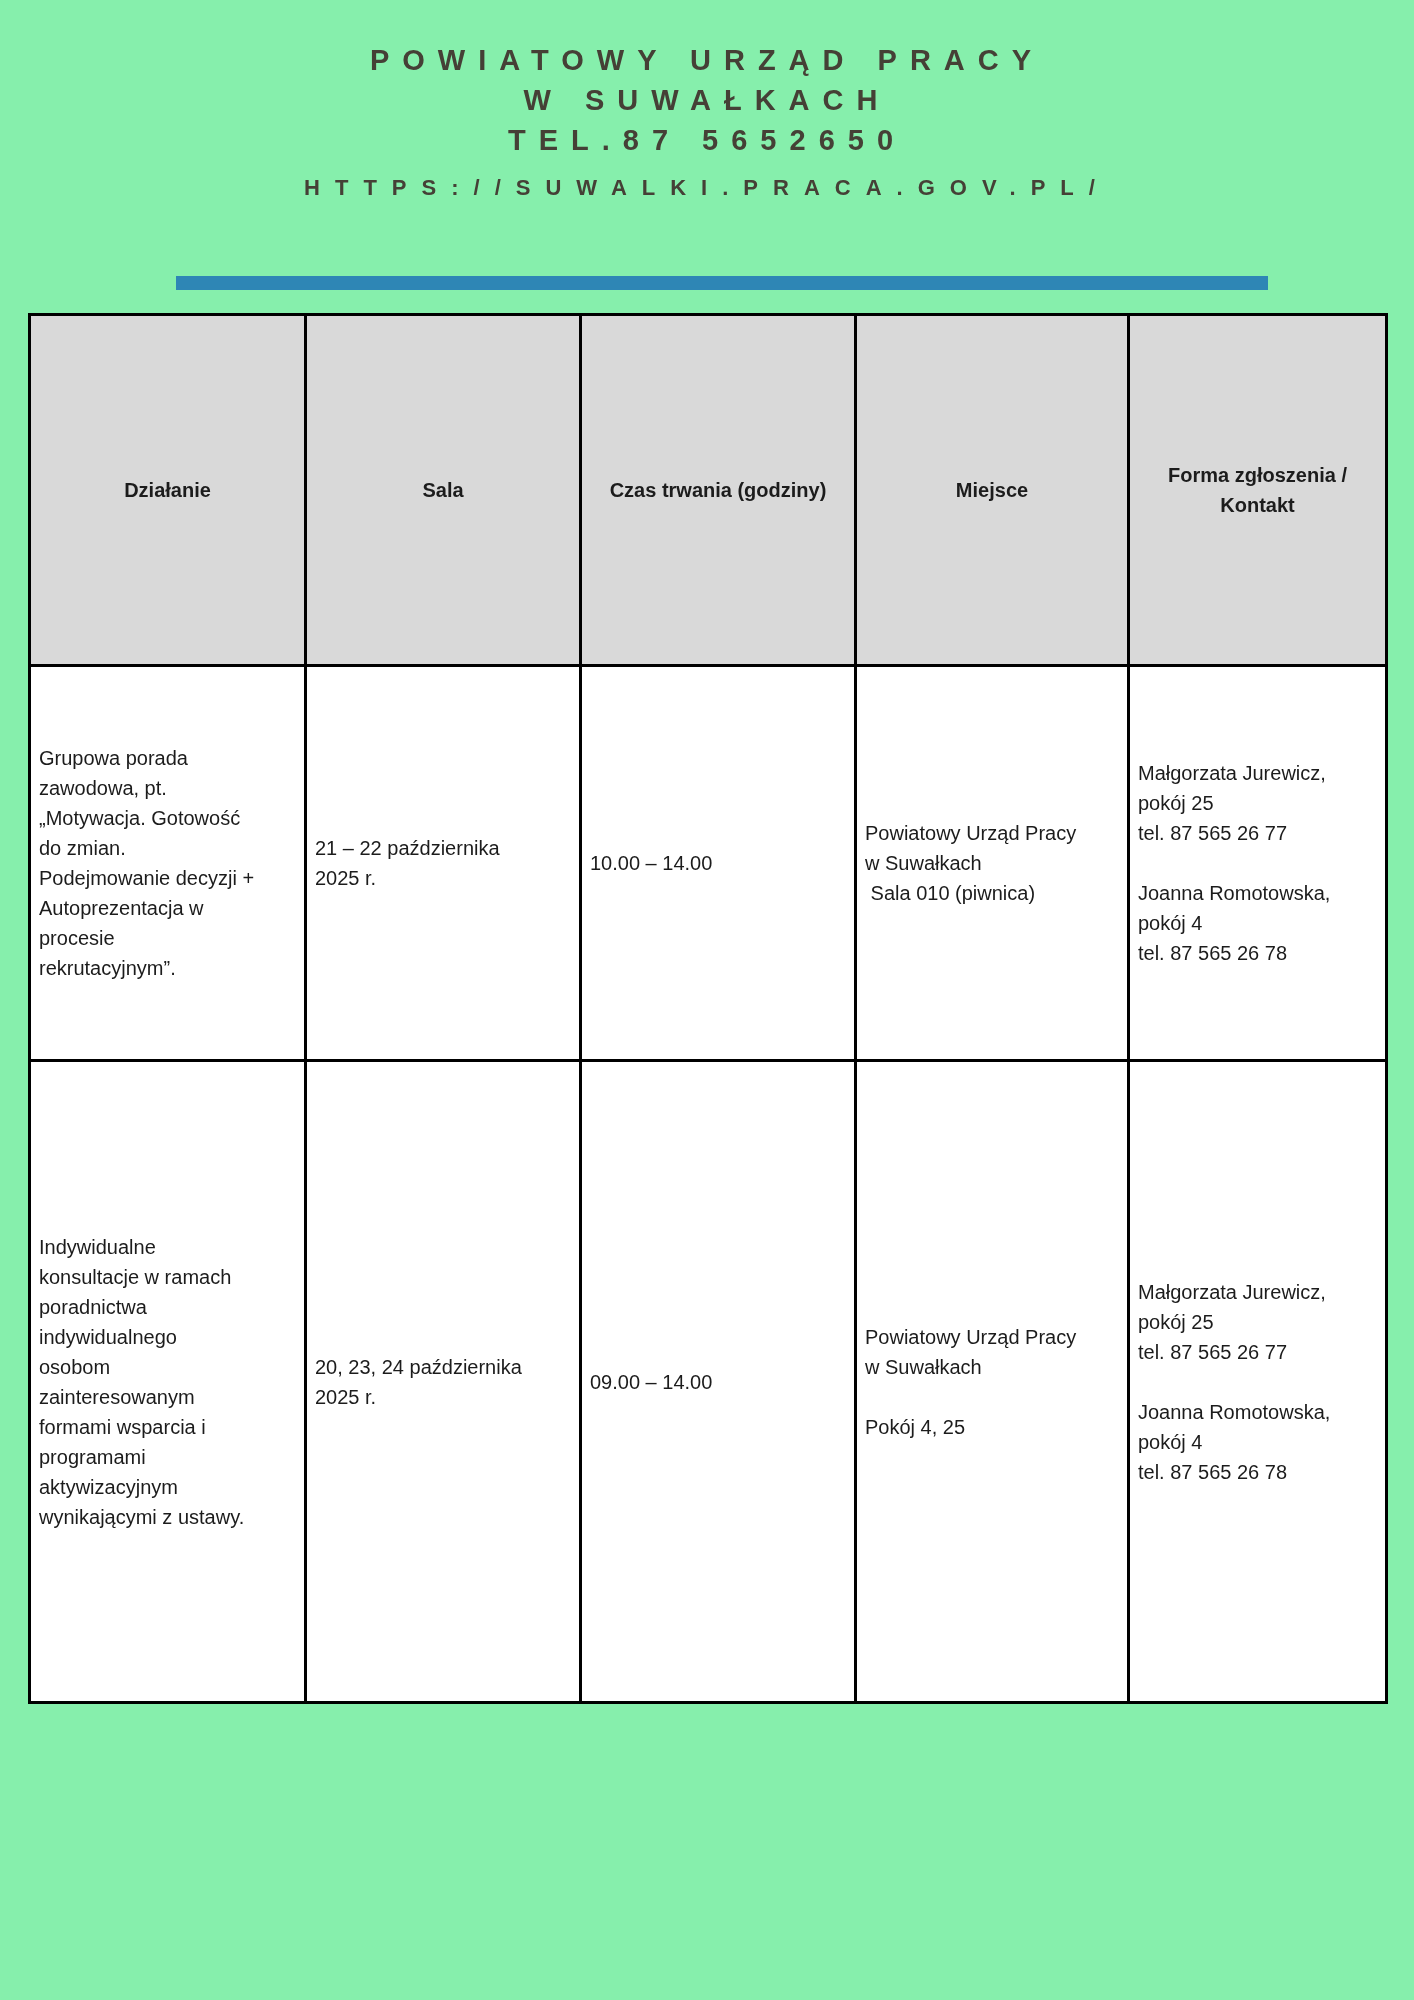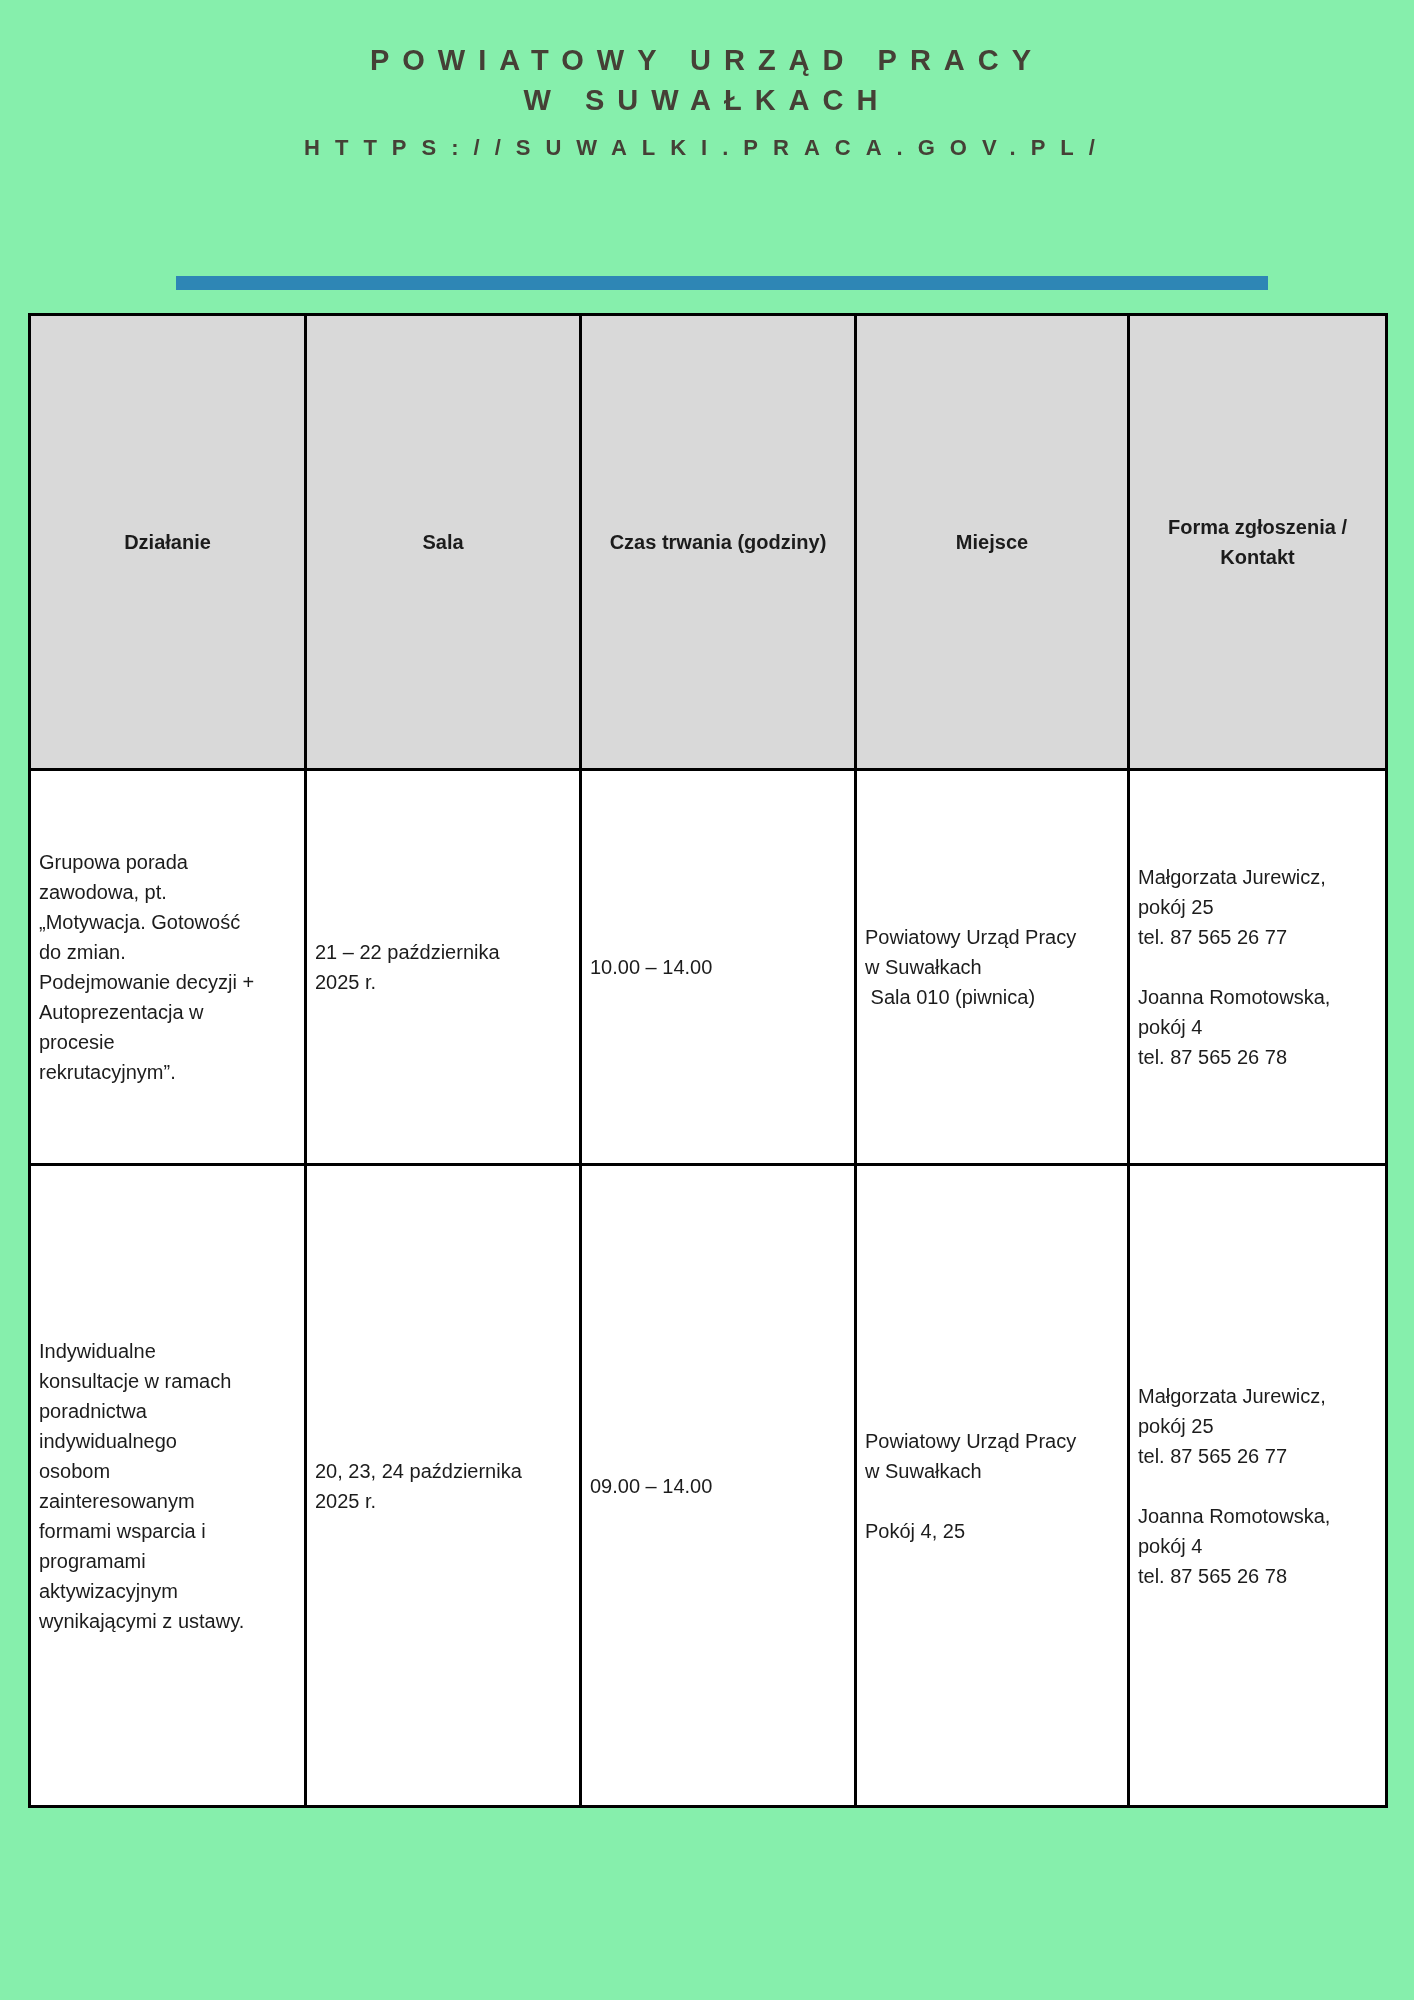--- a/index.html
+++ b/index.html
@@ -59,32 +59,33 @@
     padding: 4px 8px;
   }
   table.schedule td {
     font-size: 20px; font-weight: 400;
     color: #1C1C1C;
     text-align: left; vertical-align: middle;
     line-height: 30px;
     white-space: pre-wrap;
     padding: 6px 8px 6px 8px;
   }
-  tr.hdr-row  { height: 455px; }
+  tr.hdr-row  { height: 351px; }
   tr.row-1    { height: 395px; }
   tr.row-2    { height: 642px; }
 </style>
 </head>
 <body>
 
 <div class="page">
 
   <header class="masthead">
     <div class="m-line">POWIATOWY URZĄD PRACY</div>
     <div class="m-line">W SUWAŁKACH</div>
+    <div class="m-line">TEL.87 5652650</div>
     <div class="m-url">HTTPS://SUWALKI.PRACA.GOV.PL/</div>
   </header>
 
   <div class="accent-bar"></div>
 
   <table class="schedule">
     <colgroup>
       <col style="width:276px">
       <col style="width:275px">
       <col style="width:275px">

